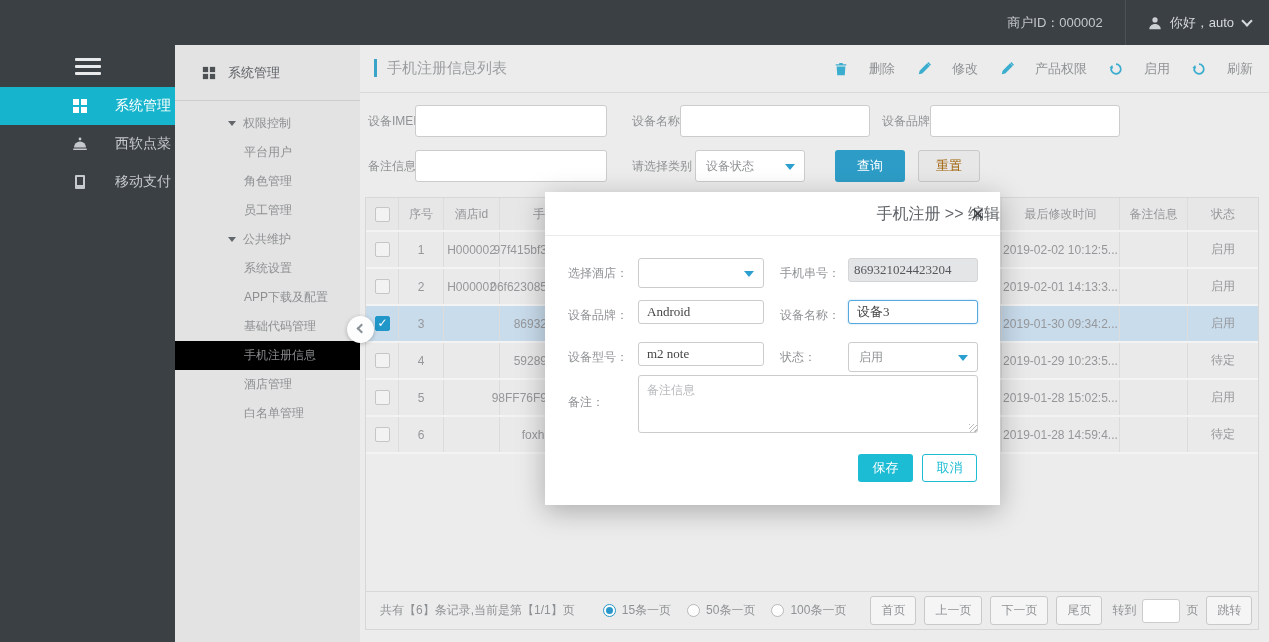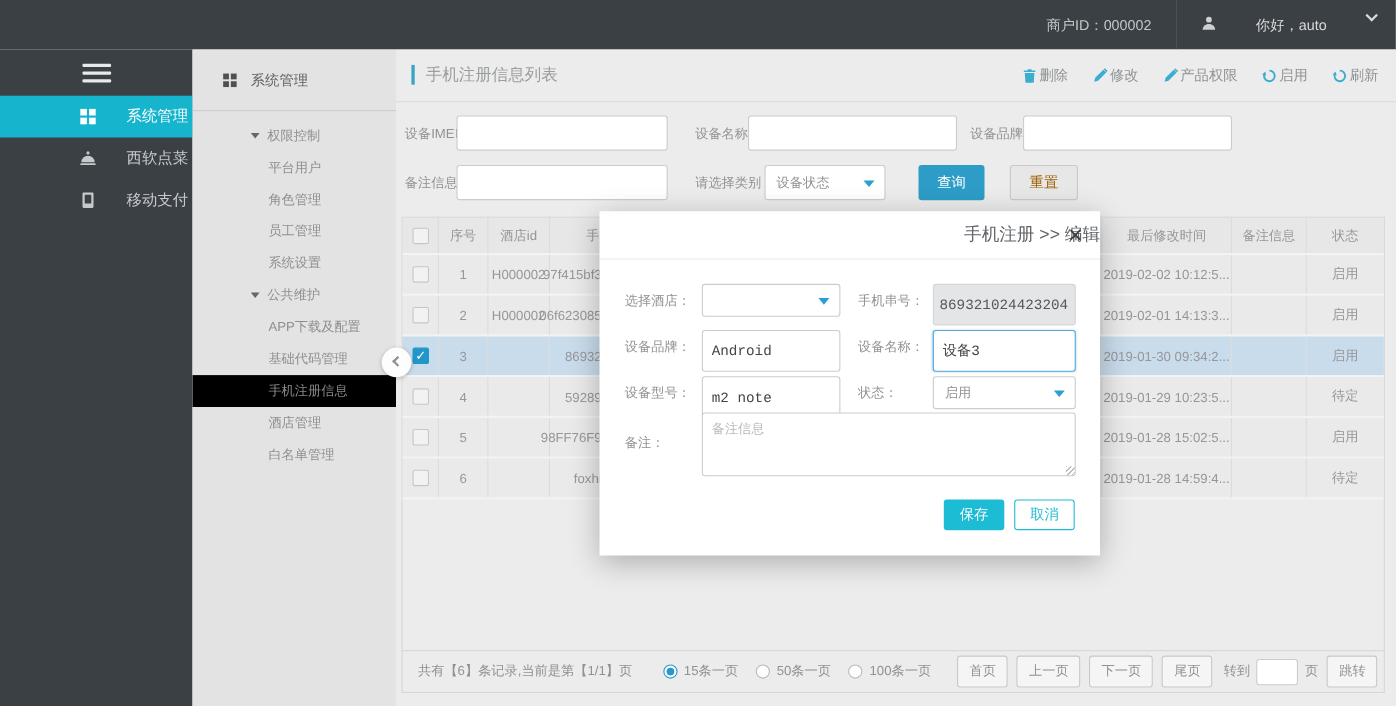--- a/index.html
+++ b/index.html
@@ -6,21 +6,21 @@
   html,body { width:1269px; height:642px; }
   body { font-family:"Liberation Sans","DejaVu Sans",sans-serif; background:#ececec; position:relative; overflow:hidden; }
   .abs { position:absolute; }
 
   
   #topbar { left:0; top:0; width:1269px; height:45px; background:#3b4045; }
   .tb-title { position:absolute; left:20px; top:0; line-height:45px; font-size:15px; color:#e4e6e7; }
   .tb-right { position:absolute; right:0; top:0; height:45px; display:flex; align-items:center; padding-right:18px; }
   .tb-merchant { font-size:13px; color:#c3c7ca; margin-right:22px; }
   .tb-div { width:1px; height:45px; background:#4b5156; margin-right:22px; }
-  .tb-user { display:flex; align-items:flex-start; cursor:pointer;gap:28px; }
+  .tb-user { display:flex; align-items:center; cursor:pointer; }
   .tb-user svg { width:14px; height:14px; fill:#ccd0d3; margin-right:8px; }
   .tb-greet { font-size:13px; color:#d7dadc; margin-right:9px; }
   .chev-down { width:8px; height:8px; border-left:2px solid #d7dadc; border-bottom:2px solid #d7dadc; transform:rotate(-45deg); margin-top:-4px; }
 
   
   #sidebar { left:0; top:45px; width:175px; height:597px; background:#3b4045; }
   .hamburger { width:26px; margin:13px auto 12px auto; cursor:pointer; }
   .hamburger i { display:block; height:3px; background:#e7e9eb; border-radius:1px; margin-bottom:4px; }
   .side-item { height:38px; display:flex; align-items:center; padding-left:72px; color:#c6cacd; font-size:14px; cursor:pointer; }
   .side-item svg { width:16px; height:16px; fill:currentColor; margin-right:27px; flex:none; }
@@ -38,28 +38,28 @@
   .collapse-handle { left:347px; top:316px; width:27px; height:27px; border-radius:50%; background:#fdfdfd; box-shadow:0 1px 4px rgba(0,0,0,.25); z-index:50; cursor:pointer; }
   .collapse-handle i { display:block; width:7px; height:7px; border-left:2px solid #8a9096; border-bottom:2px solid #8a9096; transform:rotate(45deg); margin:9px 0 0 11px; }
 
   
   #main { left:360px; top:45px; width:909px; height:597px; background:#ececec; }
   .m-header { position:absolute; left:0; top:0; width:909px; height:48px; border-bottom:1px solid #d9d9d9; }
   .m-title-wrap { position:absolute; left:14px; top:0; height:46px; display:flex; align-items:center; }
   .m-title-bar { width:3px; height:18px; background:#3aa4c8; margin-right:10px; }
   .m-title { font-size:15px; color:#9b9ea0; }
   .m-toolbar { position:absolute; right:16px; top:0; height:48px; display:flex; align-items:center; gap:22px; }
-  .tool-btn { display:flex; align-items:center; gap:2px; cursor:pointer; font-size:13px; color:#8f9294; }
+  .tool-btn { display:flex; align-items:center; gap:21px; cursor:pointer; font-size:13px; color:#8f9294; }
   .tool-btn svg { width:14px; height:14px; }
 
   .s-label { position:absolute; height:32px; line-height:32px; font-size:12px; color:#8f9294; white-space:nowrap; }
   .s-input { position:absolute; height:32px; border:1px solid #cccccc; border-radius:3px; background:#fff; font-size:13px; color:#555; padding:0 8px; outline:none; font-family:inherit; }
   .sel { position:absolute; height:32px; border:1px solid #cccccc; border-radius:3px; background:#fff; font-size:12px; color:#8f9294; line-height:30px; padding:0 24px 0 10px; cursor:pointer; }
   .sel .caret { position:absolute; right:9px; top:13px; width:0; height:0; border-left:5px solid transparent; border-right:5px solid transparent; border-top:6px solid #2a9fd0; }
-  .btn-query { position:absolute; width:60px; height:32px; background:#2d9dc7; color:#fff; font-size:13px; border:none; border-radius:3px; cursor:pointer; font-family:inherit; }
+  .btn-query { position:absolute; width:70px; height:32px; background:#2d9dc7; color:#fff; font-size:13px; border:none; border-radius:3px; cursor:pointer; font-family:inherit; }
   .btn-reset { position:absolute; width:62px; height:32px; background:#e7e7e7; color:#a16207; font-size:13px; border:1px solid #c9c9c9; border-radius:3px; cursor:pointer; font-family:inherit; }
 
   .list-panel { position:absolute; left:5px; top:152px; width:894px; height:433px; border:1px solid #d7d7d7; }
   .t-header, .t-row { display:flex; }
   .t-header { height:34px; background:#e7e7e7; border-bottom:2px solid #f3f3f3; }
   .t-row { height:37px; background:#eaeaea; border-bottom:2px solid #f3f3f3; cursor:pointer; }
   .t-row.selected { background:#c9dcec; }
   .tc { border-right:1px solid #dcdcdc; display:flex; align-items:center; justify-content:center; font-size:12px; color:#96979a; overflow:hidden; }
   .tc:last-child { border-right:none; }
   .tc-check { width:33px; flex:none; }
@@ -84,21 +84,21 @@
   .pg-btns { margin-left:auto; display:flex; align-items:center; }
   .pg-btn { padding:5px 10px; border:1px solid #c9c9c9; background:#f5f5f5; border-radius:3px; margin-left:8px; color:#8f9294; cursor:pointer; font-size:12px; font-family:inherit; }
   .pg-goto-label { margin-left:10px; }
   .pg-input { width:38px; height:24px; border:1px solid #ccc; border-radius:3px; background:#fff; margin:0 6px; outline:none; font-family:inherit; }
 
   
   #modal { left:545px; top:192px; width:455px; height:313px; background:#ffffff; z-index:100; box-shadow:0 6px 26px rgba(0,0,0,.28); }
   .modal-head { height:44px; line-height:44px; border-bottom:1px solid #ebebeb; padding-left:22px; font-size:16px; color:#606468;text-align:right; }
   .modal-close { position:absolute; right:16px; top:8px; font-size:22px; color:#3c4043; cursor:pointer; background:none; border:none; line-height:28px; font-family:inherit; }
   .f-label { position:absolute; height:30px; line-height:30px; font-size:12px; color:#8f9294; white-space:nowrap; }
-  .f-input { position:absolute; height:38px; border:1px solid #cccccc; border-radius:3px; background:#fff; font-size:13px; color:#454545; padding:0 8px; outline:none; font-family:Liberation Mono, monospace; }
+  .f-input { position:absolute; height:24px; border:1px solid #cccccc; border-radius:3px; background:#fff; font-size:13px; color:#454545; padding:0 8px; outline:none; font-family:Liberation Serif, serif; }
   .f-input.disabled { background:#e3e5e7; border-color:#d3d5d7; color:#55585a; padding:0 5px; }
   .f-input.focused { border-color:#57a8dc; box-shadow:0 0 2px rgba(87,168,220,.5); }
   .f-sel { position:absolute; height:30px; border:1px solid #cccccc; border-radius:3px; background:#fff; font-size:12px; color:#8f9294; line-height:28px; padding:0 22px 0 10px; cursor:pointer; }
   .f-sel .caret { position:absolute; right:9px; top:12px; width:0; height:0; border-left:5px solid transparent; border-right:5px solid transparent; border-top:6px solid #2a9fd0; }
   .f-textarea { position:absolute; left:93px; top:183px; width:340px; height:58px; border:1px solid #ccc; border-radius:3px; font-size:12px; color:#454545; padding:6px 8px; resize:none; outline:none; font-family:inherit; background:#fff; }
   .f-textarea::placeholder { color:#b7babc; }
   .grip { left:424px; top:232px; width:8px; height:8px; background:repeating-linear-gradient(135deg,#bbb 0 1px,transparent 1px 3px); }
   .btn-save { position:absolute; left:313px; top:262px; width:55px; height:28px; background:#1cbcd4; color:#fff; border:none; border-radius:3px; font-size:13px; cursor:pointer; font-family:inherit; }
   .btn-cancel { position:absolute; left:377px; top:262px; width:55px; height:28px; background:#fff; color:#1cbcd4; border:1px solid #1cbcd4; border-radius:3px; font-size:13px; cursor:pointer; font-family:inherit; }
 </style>
@@ -159,22 +159,22 @@
         <rect x="1" y="9" width="6" height="6"></rect>
         <rect x="9" y="9" width="6" height="6"></rect>
       </svg>
     <span>系统管理</span>
   </div>
   <div class="sm-list">
     <div class="sm-item group"><span class="tri-down"></span><span>权限控制</span></div>
     <div class="sm-item"><span>平台用户</span></div>
     <div class="sm-item"><span>角色管理</span></div>
     <div class="sm-item"><span>员工管理</span></div>
+    <div class="sm-item group"><span class="tri-down"></span><span>公共维护</span></div>
     <div class="sm-item"><span>系统设置</span></div>
-    <div class="sm-item group"><span class="tri-down"></span><span>公共维护</span></div>
     <div class="sm-item"><span>APP下载及配置</span></div>
     <div class="sm-item"><span>基础代码管理</span></div>
     <div class="sm-item selected"><span>手机注册信息</span></div>
     <div class="sm-item"><span>酒店管理</span></div>
     <div class="sm-item"><span>白名单管理</span></div>
   </div>
 </div>
 <div class="collapse-handle abs">
     <i></i>
   </div>

